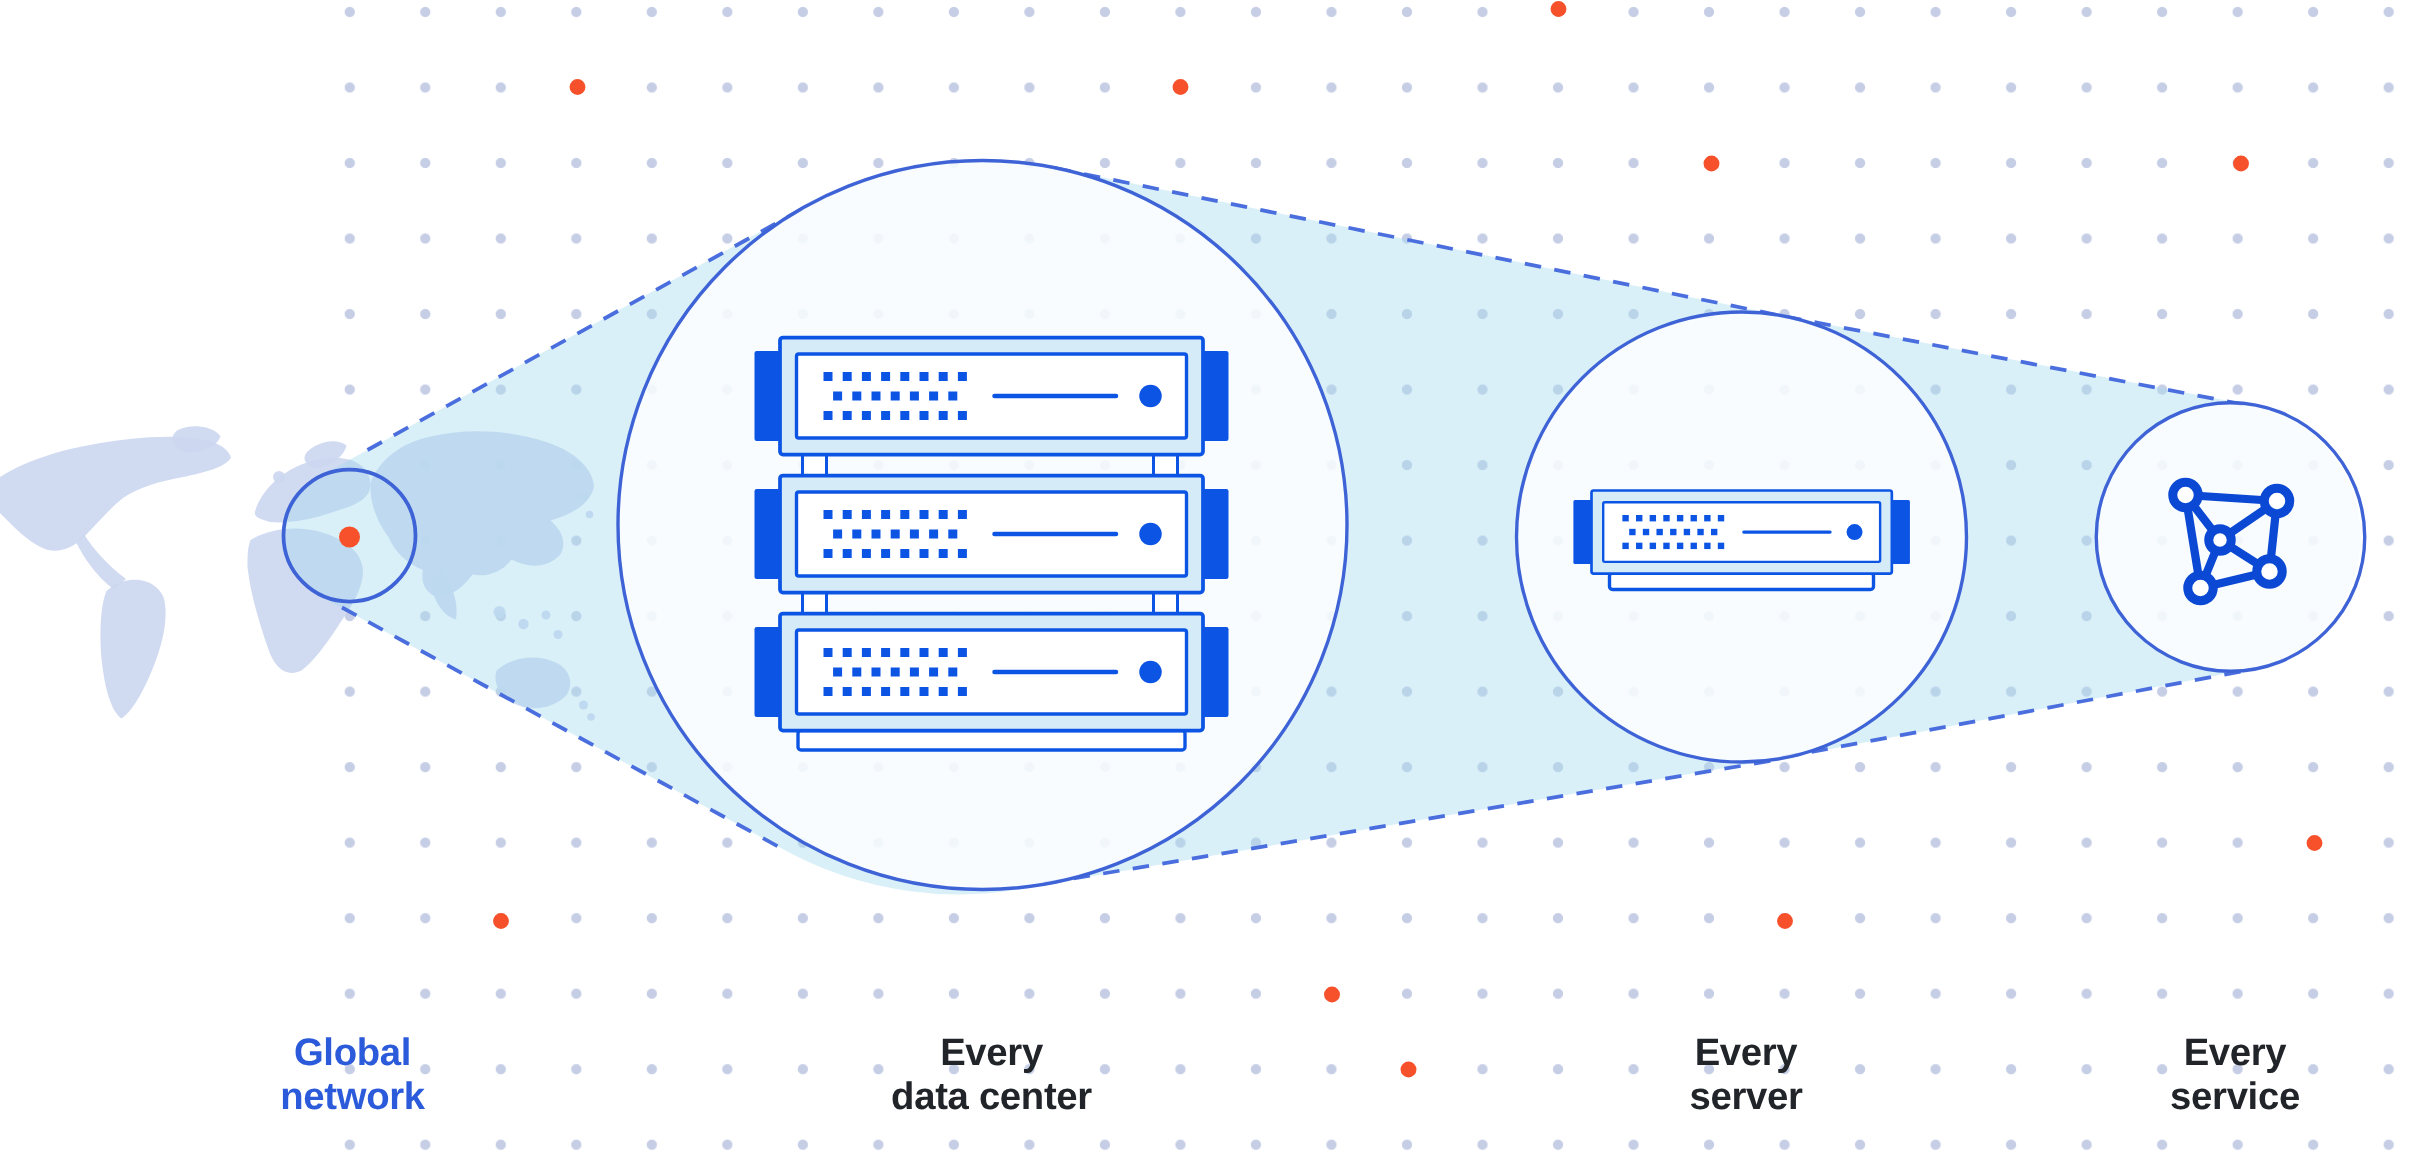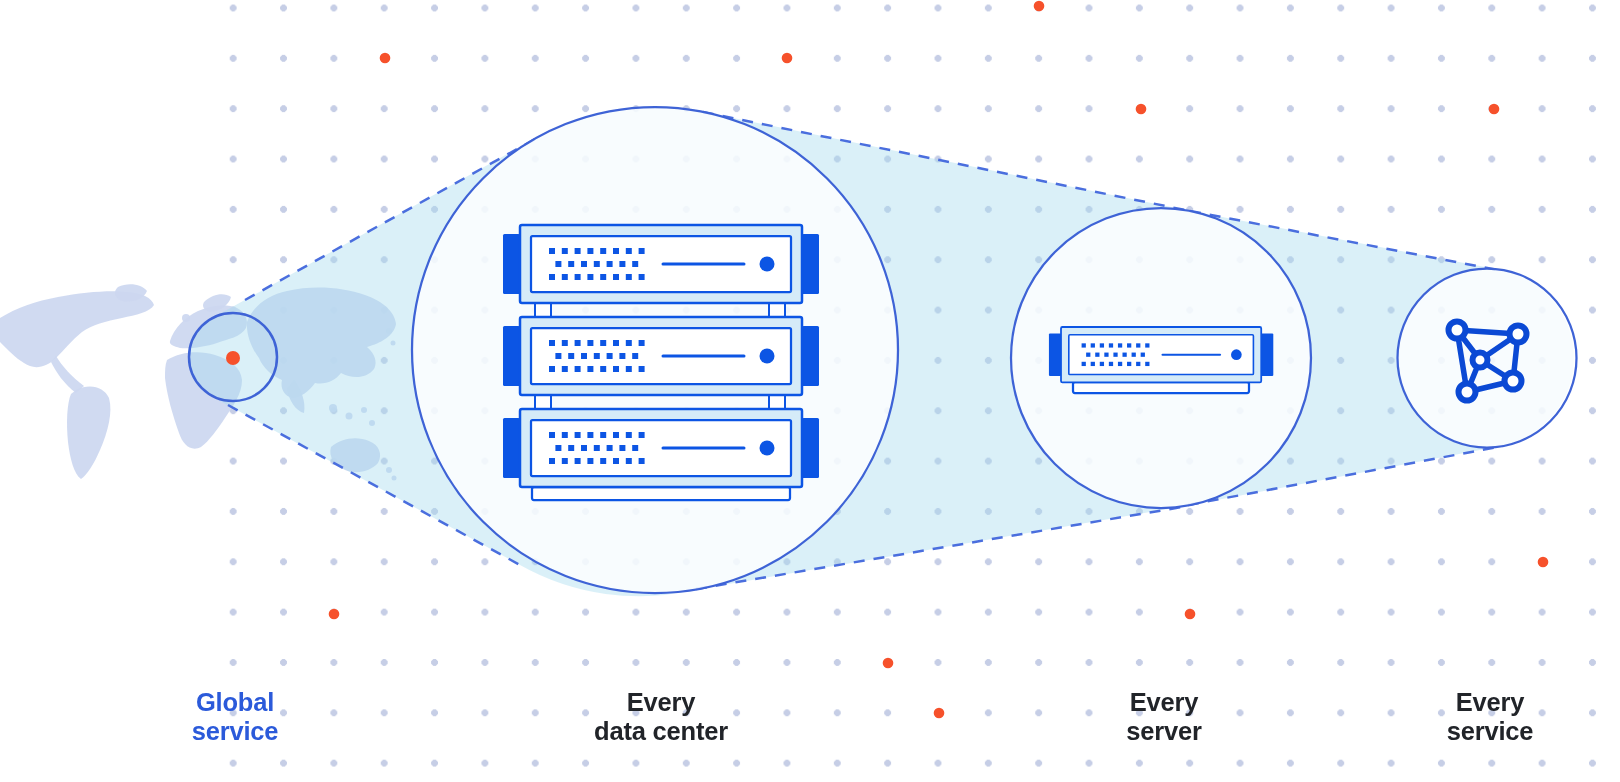--- a/index.html
+++ b/index.html
@@ -177,20 +177,20 @@
       <line class="mesh-edge" x1="1513" y1="381" x2="1480" y2="360"></line>
       <circle class="mesh-node" cx="1457" cy="330" r="8.5"></circle>
       <circle class="mesh-node" cx="1518" cy="334" r="8.5"></circle>
       <circle class="mesh-node" cx="1467" cy="392" r="8.5"></circle>
       <circle class="mesh-node" cx="1513" cy="381" r="8.5"></circle>
       <circle class="mesh-node" cx="1480" cy="360" r="7.5"></circle>
     </g>
   </svg>
 
   <div class="label label--accent" style="left:235px;">Global
-service</div>
+network</div>
   <div class="label" style="left:661px;">Every
 data center</div>
   <div class="label" style="left:1164px;">Every
 server</div>
   <div class="label" style="left:1490px;">Every
 service</div>
 </div>
 
 </body></html>

